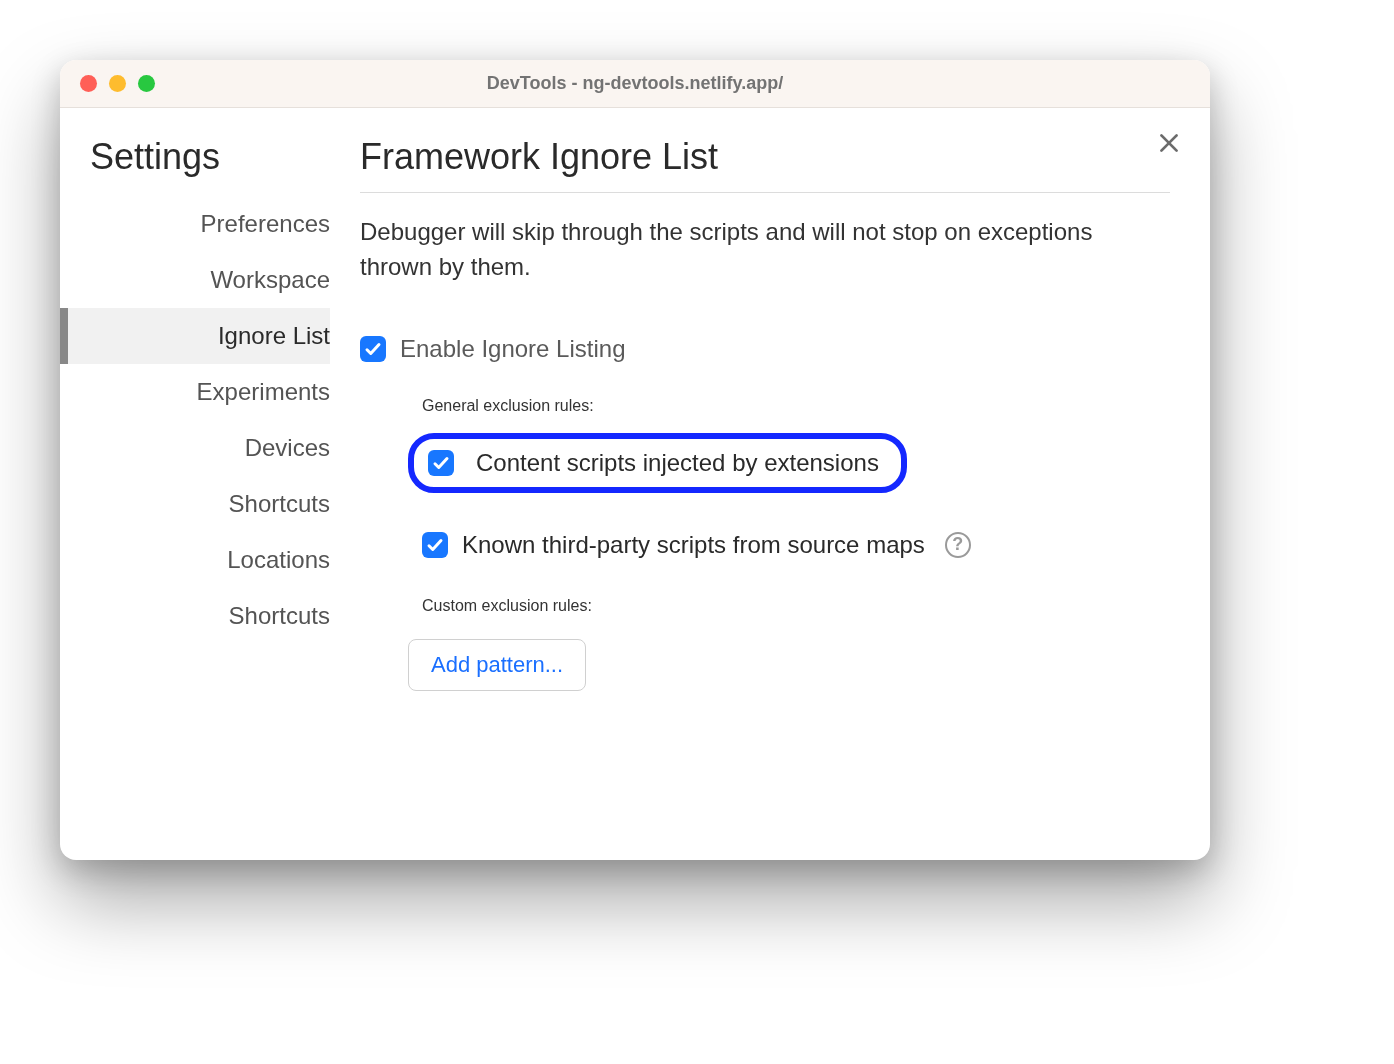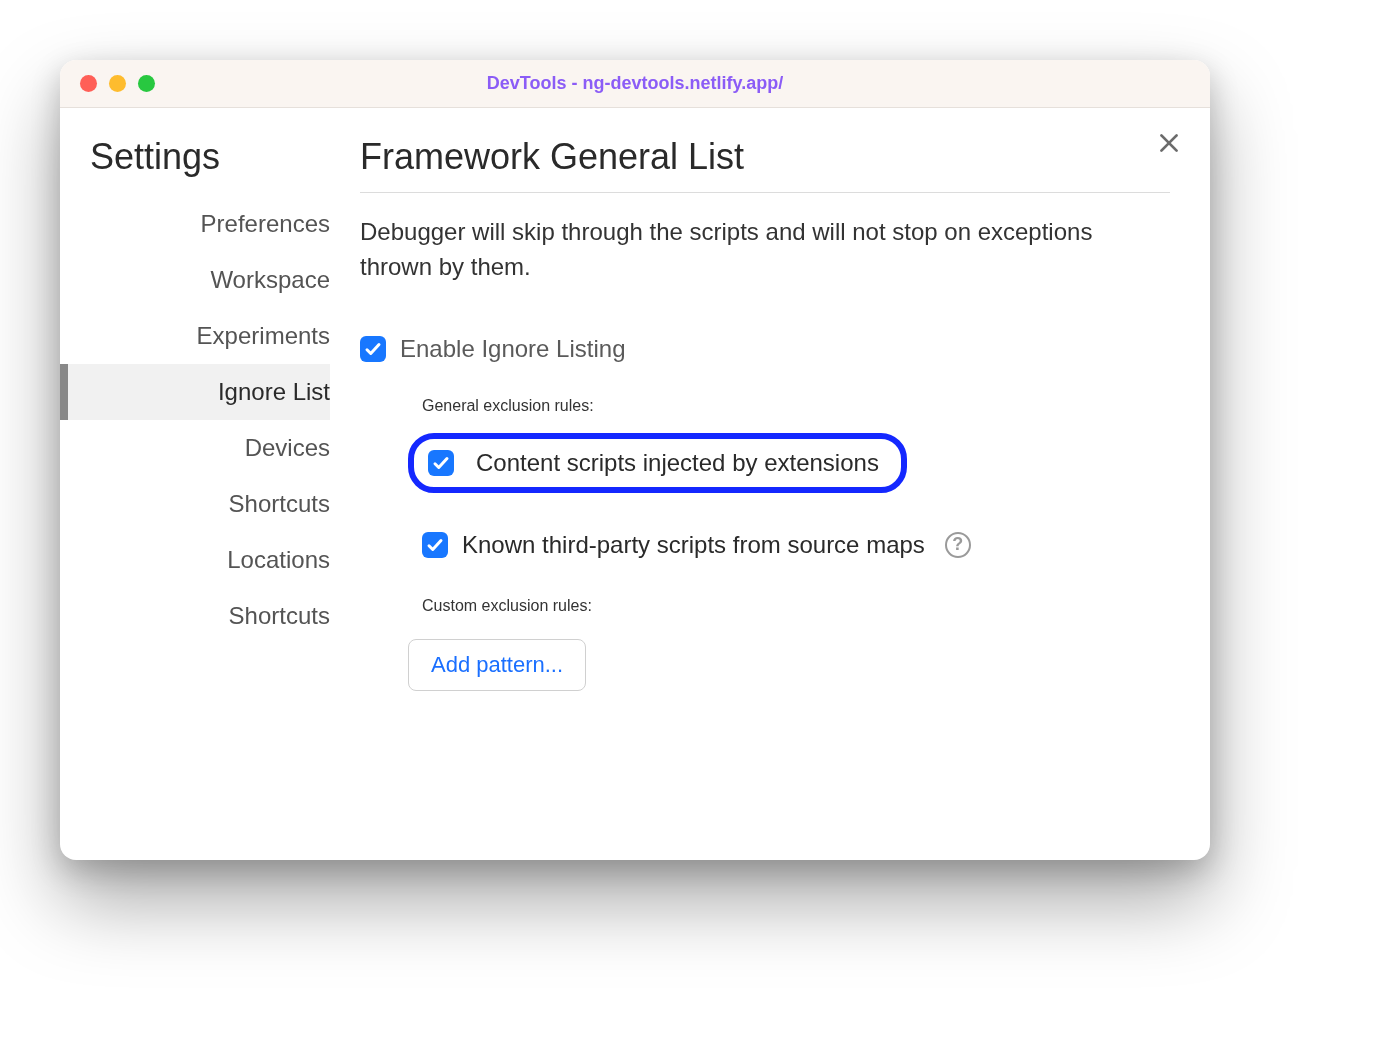--- a/index.html
+++ b/index.html
@@ -41,21 +41,21 @@
   }
   .tl-close { background: #ff5f57; }
   .tl-min   { background: #febc2e; }
   .tl-max   { background: #28c840; }
   .titlebar-title {
     position: absolute;
     left: 0; right: 0;
     text-align: center;
     font-size: 18px;
     font-weight: 600;
-    color: #8b5cf6;
+    color: #737373;
     pointer-events: none;
   }
   .content {
     flex: 1;
     display: flex;
     position: relative;
   }
   .close-x {
     position: absolute;
     top: 22px;
@@ -196,30 +196,30 @@
       <svg viewBox="0 0 24 24" fill="none" stroke="currentColor" stroke-width="2.5" stroke-linecap="round">
         <line x1="5" y1="5" x2="19" y2="19"></line>
           <line x1="19" y1="5" x2="5" y2="19"></line>
       </svg>
     </div>
 
     <div class="sidebar">
       <div class="sidebar-title">Settings</div>
       <div class="sidebar-item">Preferences</div>
       <div class="sidebar-item">Workspace</div>
+      <div class="sidebar-item active">Ignore List</div>
       <div class="sidebar-item">Experiments</div>
-      <div class="sidebar-item active">Ignore List</div>
       <div class="sidebar-item">Devices</div>
       <div class="sidebar-item">Shortcuts</div>
       <div class="sidebar-item">Locations</div>
       <div class="sidebar-item">Shortcuts</div>
     </div>
 
     <div class="main">
-      <h1>Framework General List</h1>
+      <h1>Framework Ignore List</h1>
       <p class="main-desc">Debugger will skip through the scripts and will not stop on exceptions thrown by them.</p>
 
       <div class="checkbox-row top">
         <span class="cb">
           <svg viewBox="0 0 24 24" fill="none" stroke="#fff" stroke-width="4" stroke-linecap="round" stroke-linejoin="round">
               <polyline points="4 13 9 18 20 6"></polyline>
             </svg>
         </span>
         <span class="cb-label">Enable Ignore Listing</span>
       </div>

